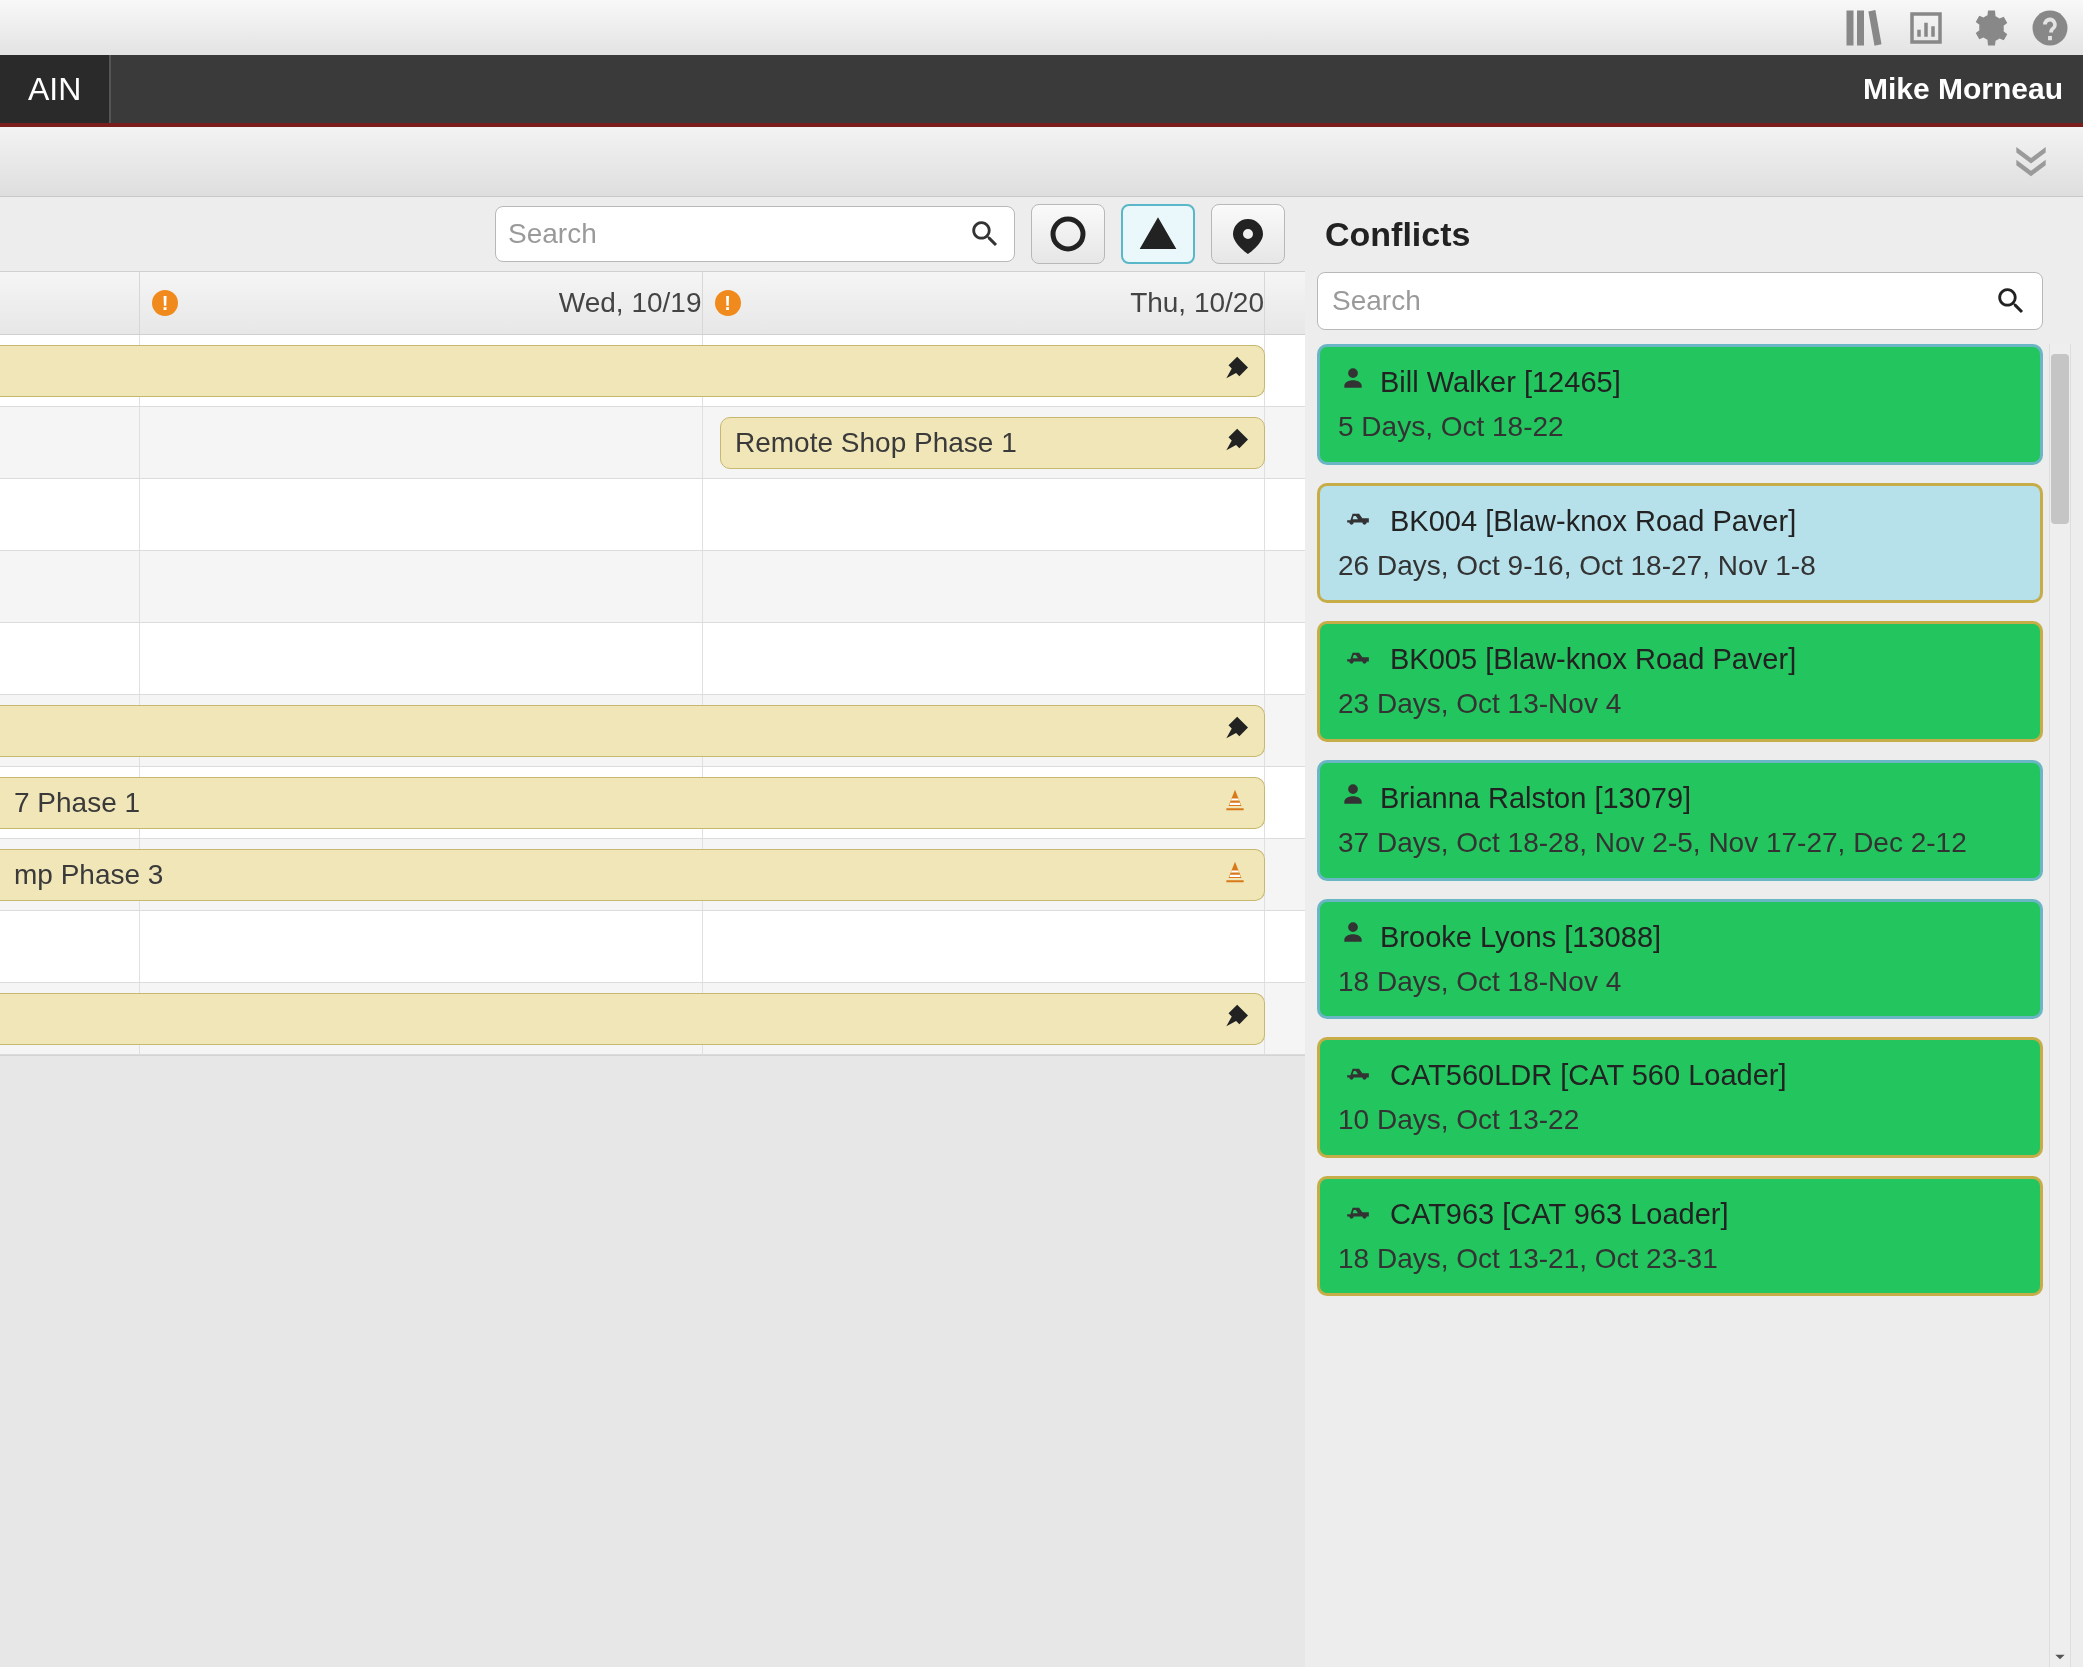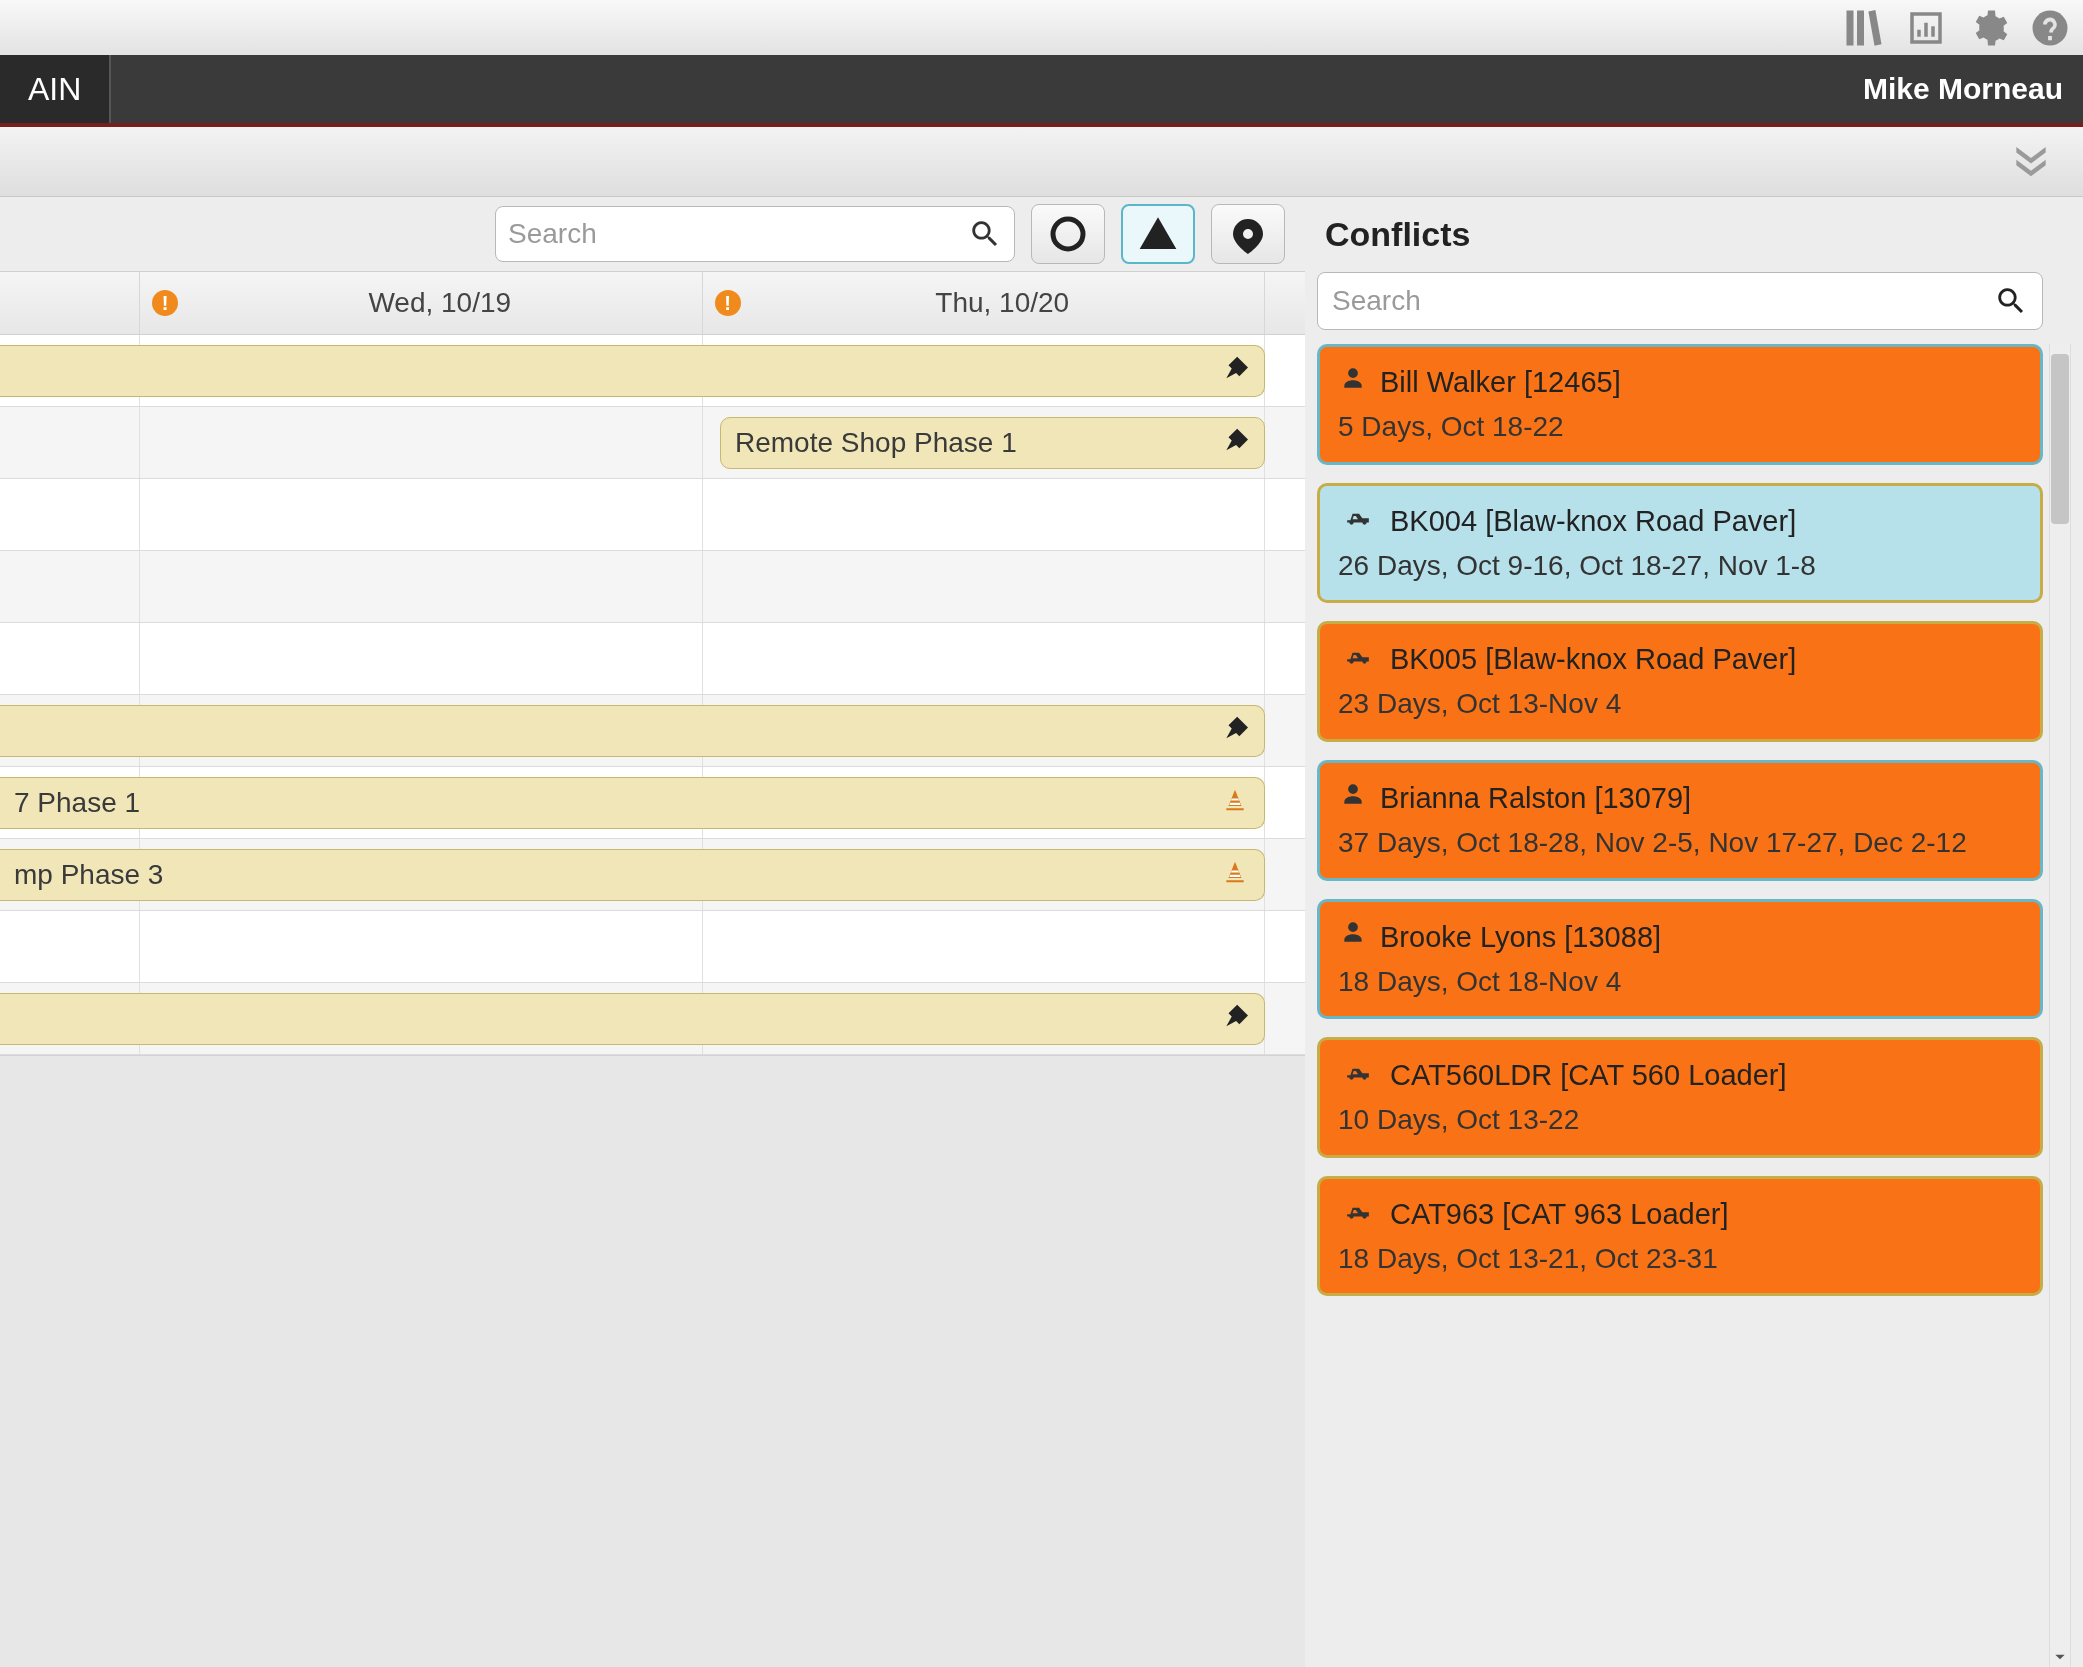--- a/index.html
+++ b/index.html
@@ -151,21 +151,21 @@
     width: 26px; height: 26px;
     background: #f08a1d;
     border-radius: 50%;
     color: #fff;
     font-weight: bold;
     display:flex;align-items:center;justify-content:center;
     font-size:20px;
   }
   .dh-col .label {
     flex: 1;
-    text-align: center;
+    text-align: right;
     color: #444;
     font-size: 28px;
   }
 
   
   .grid {
     position: relative;
     flex: 1;
     overflow: hidden;
   }
@@ -238,21 +238,21 @@
   .conflicts-scroll {
     flex: 1;
     overflow-y: auto;
     padding-right: 30px;
     position: relative;
   }
   .card {
     border-radius: 10px;
     padding: 14px 18px 14px 18px;
     margin-bottom: 18px;
-    background: #f97316;
+    background: #22c55e;
     line-height: 1.45;
   }
   .card.person { border: 3px solid #6bb6c4; }
   .card.equip  { border: 3px solid #c7ad47; }
   .card.selected {
     background: #b6e0ea;
   }
   .card-head {
     display: flex; align-items: center; gap: 12px;
     color: #222;

